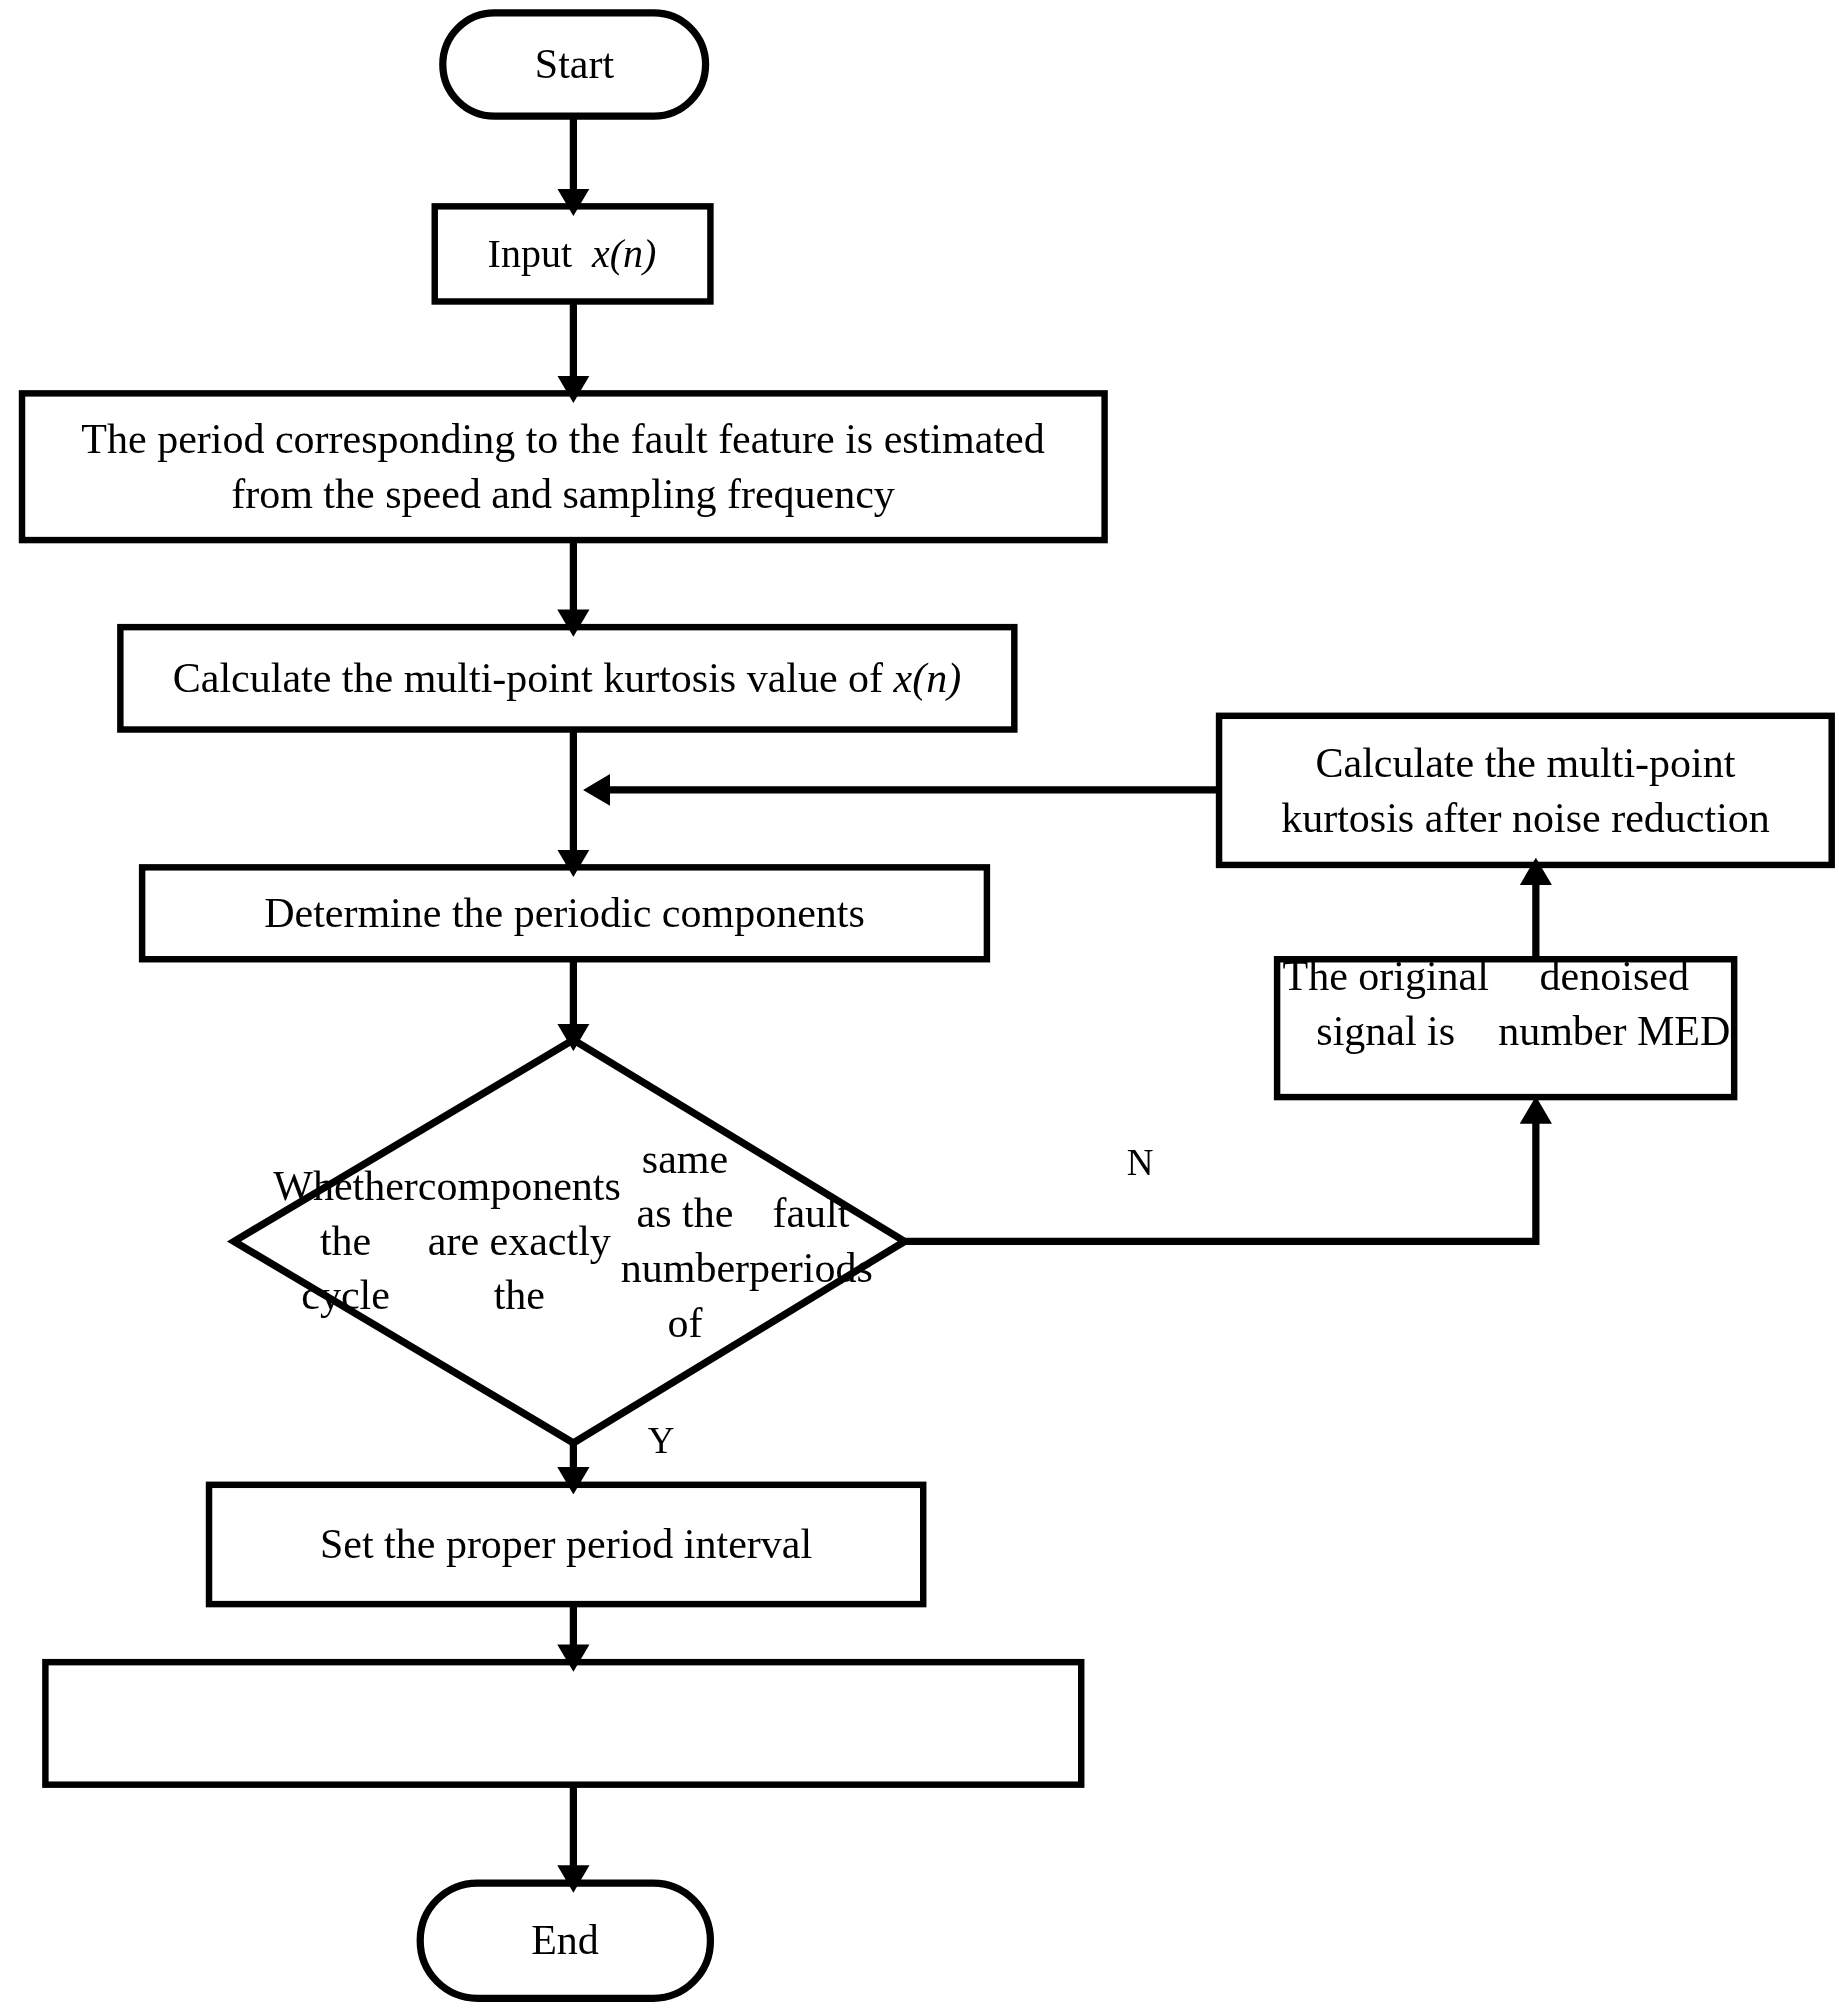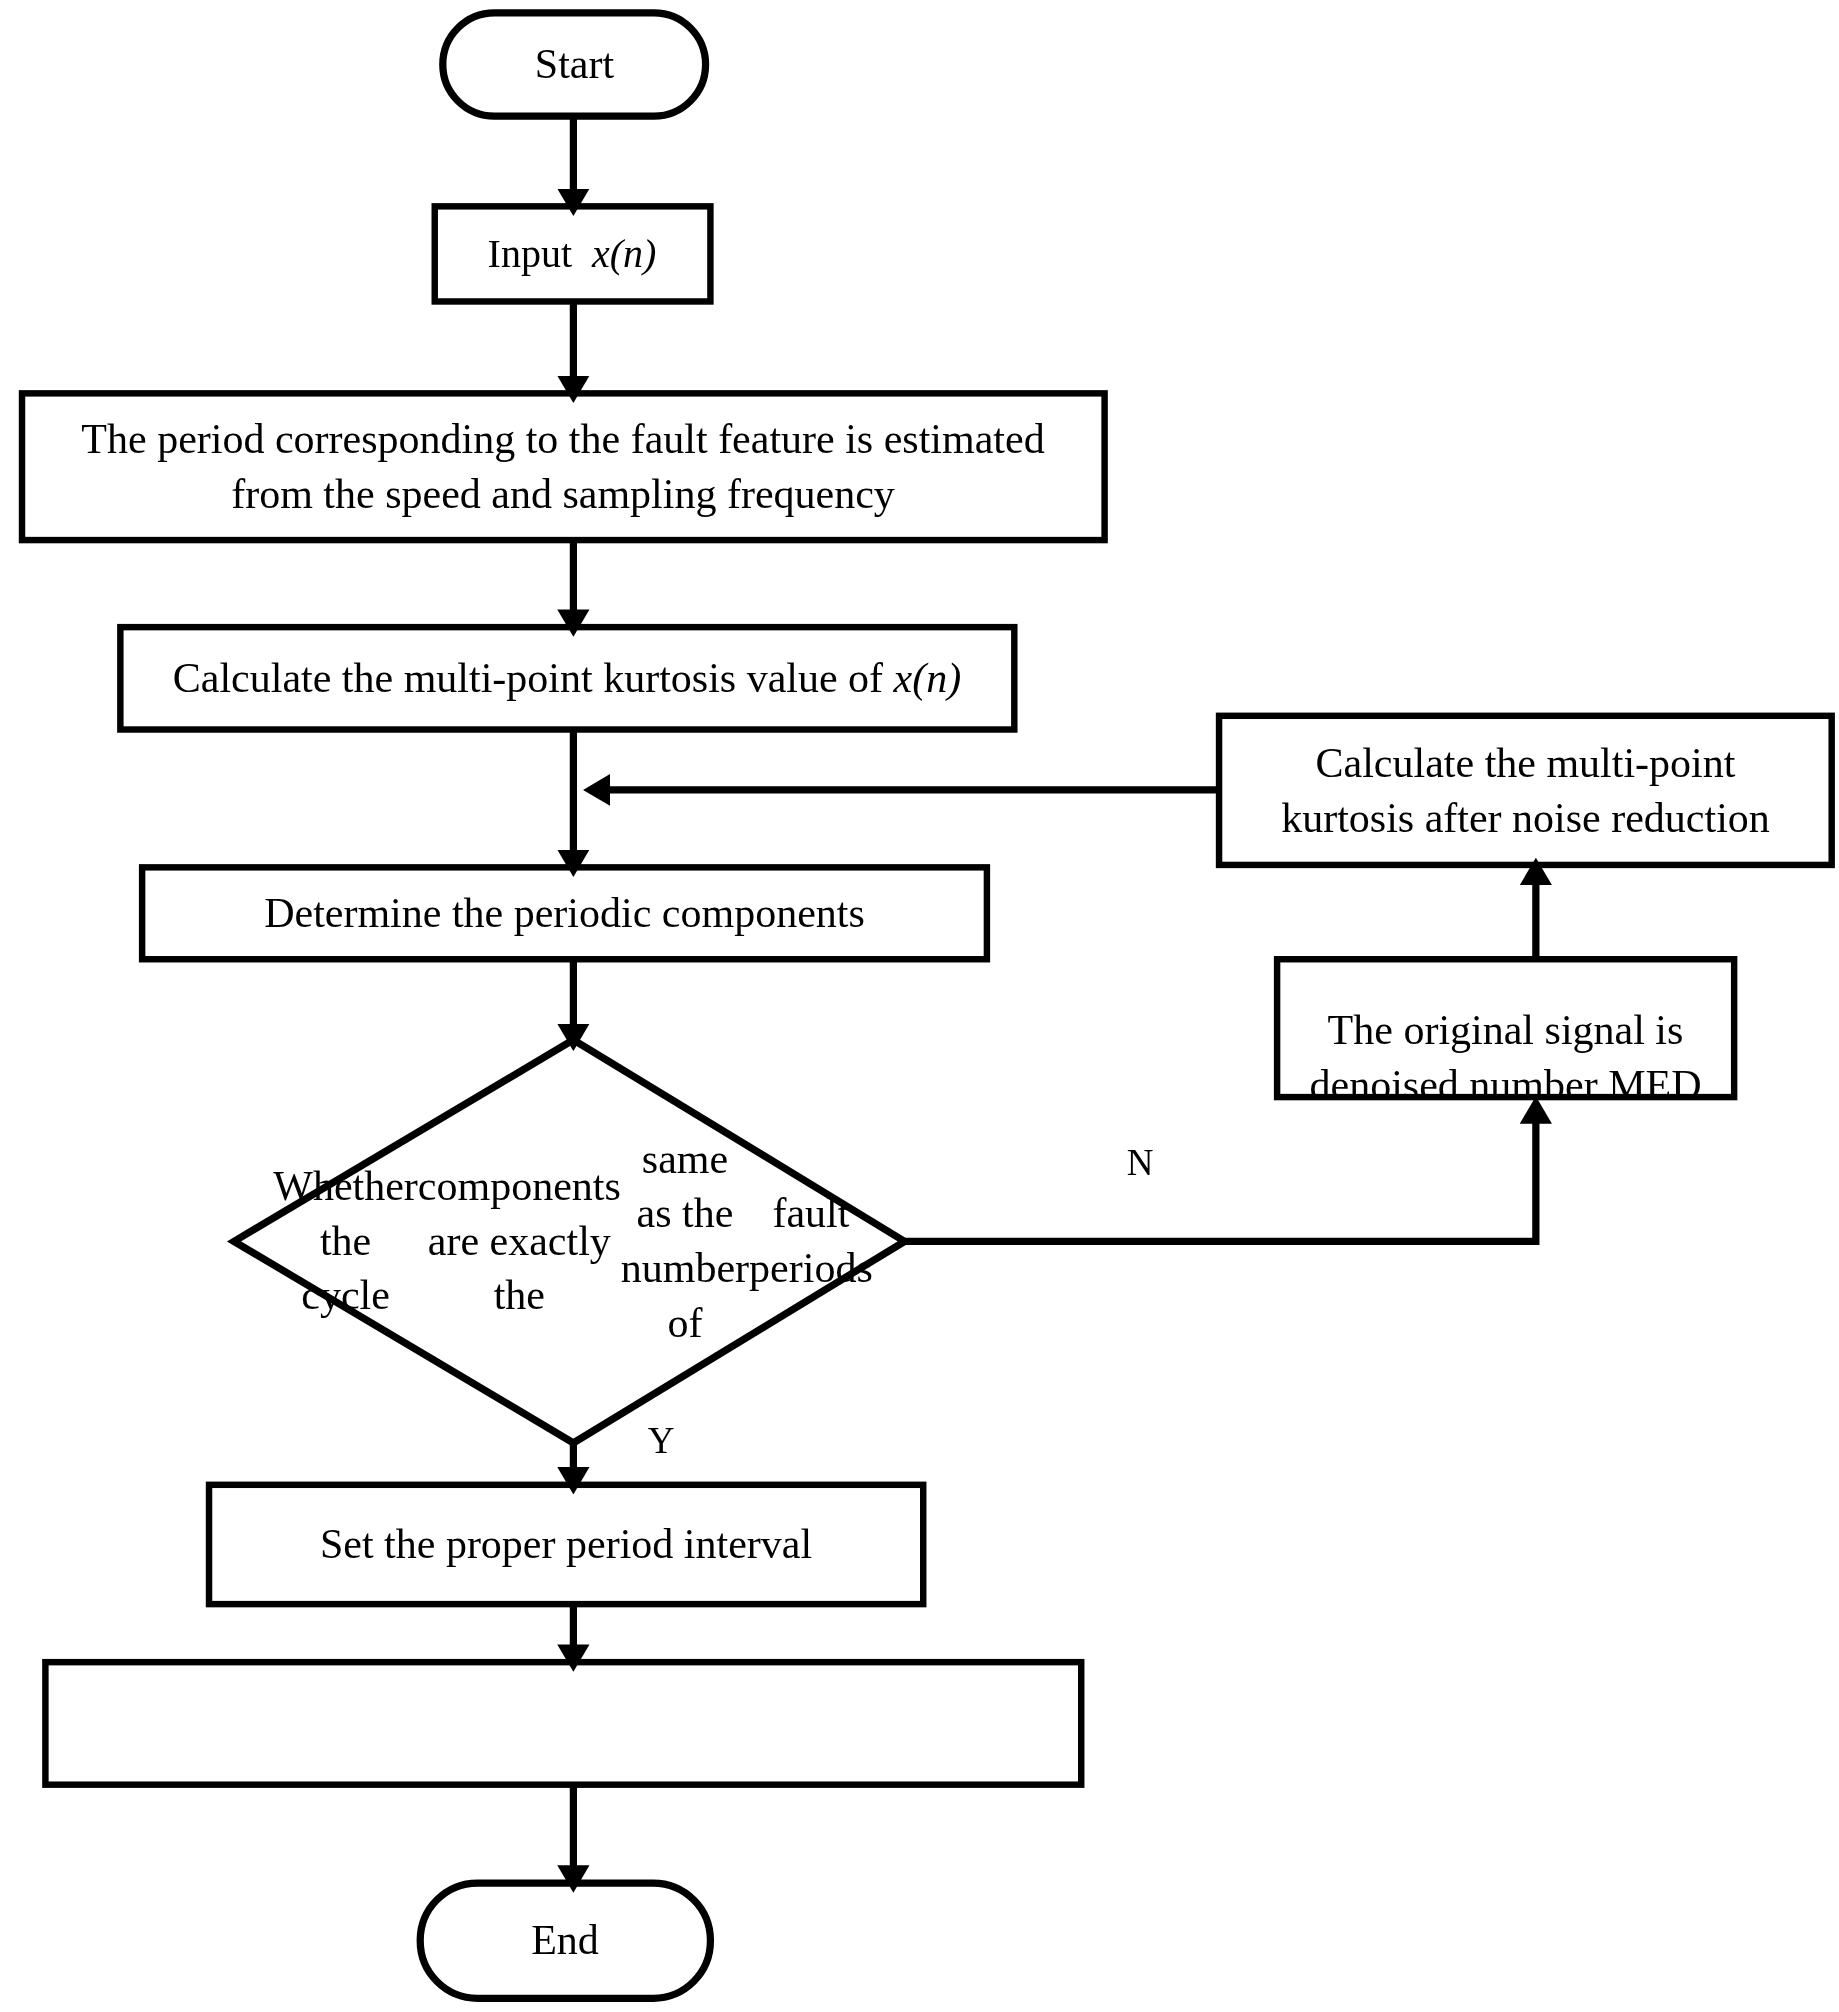--- a/index.html
+++ b/index.html
@@ -127,21 +127,21 @@
     <span>Calculate the multi-point</span>
     <span>kurtosis after noise reduction</span>
   </div>
 
   <div class="node-label" style="left:120px; top:627px; width:894px; height:102px; font-size:42px;">
     <span><span>Calculate the multi-point kurtosis value of</span>&nbsp;<span class="ital">x(n)</span></span>
   </div>
 
   <div class="node-label" style="left:142px; top:867px; width:845px; height:92px; font-size:42px;">Determine the periodic components</div>
 
-  <div class="node-label" style="left:1277px; top:989px; width:457px; height:138px; font-size:42px; flex-direction:column;text-align:center;">
+  <div class="node-label" style="left:1277px; top:935px; width:457px; height:138px; font-size:42px; flex-direction:row;text-align:center;">
     <span>The original signal is</span>
     <span>denoised number MED</span>
   </div>
 
   <div class="node-label" style="left:291px; top:1120px; width:564px; height:242px; font-size:42px; flex-direction:row;">
     <span>Whether the cycle</span>
     <span>components are exactly the</span>
     <span>same as the number of</span>
     <span>fault periods</span>
   </div>

